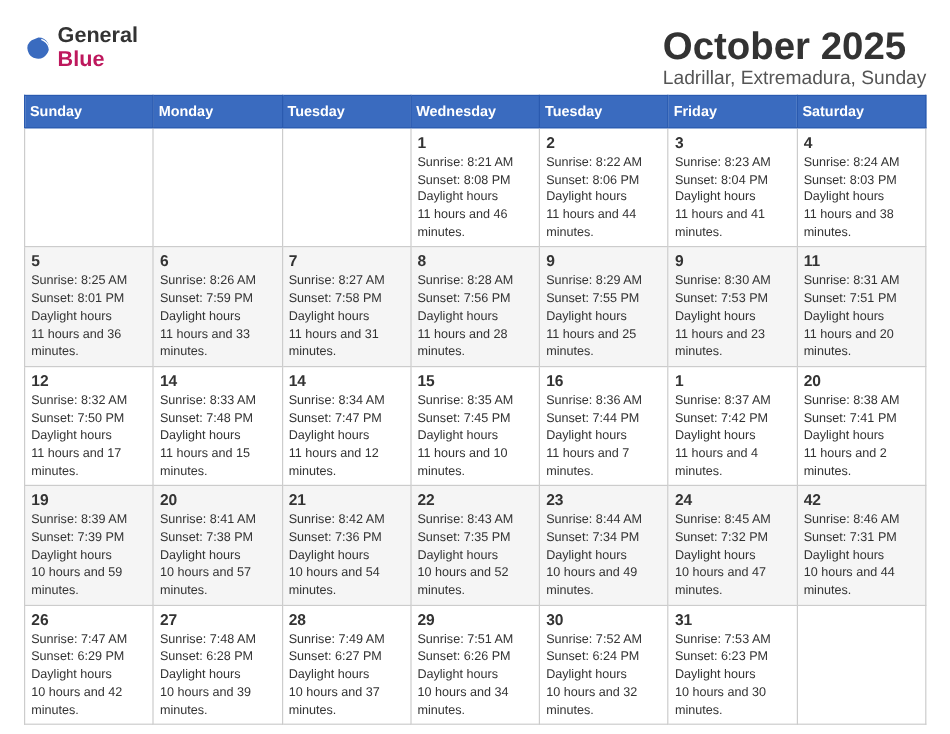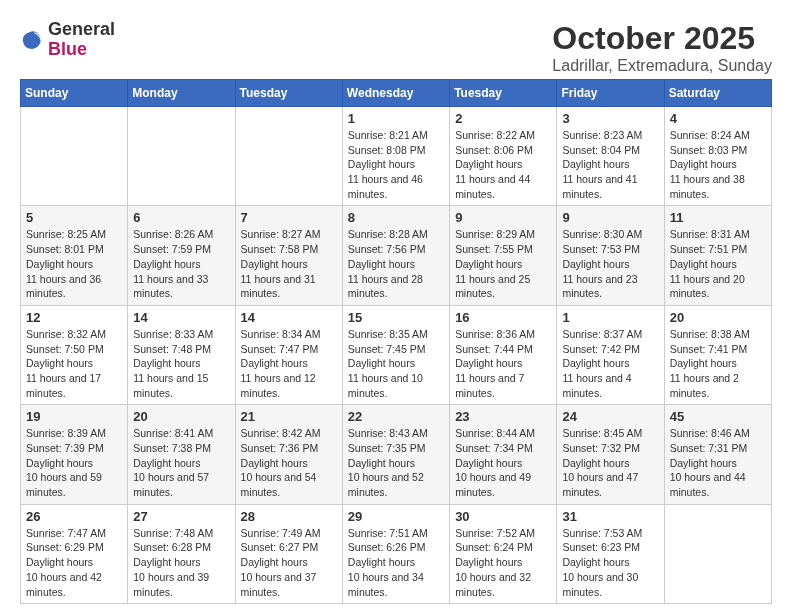--- a/index.html
+++ b/index.html
@@ -217,21 +217,21 @@
         </td>
         <td>
           <span class="day-number">23</span>
           <div class="day-info">Sunrise: 8:44 AM<br>Sunset: 7:34 PM<br>Daylight hours<br>10 hours and 49 minutes.</div>
         </td>
         <td>
           <span class="day-number">24</span>
           <div class="day-info">Sunrise: 8:45 AM<br>Sunset: 7:32 PM<br>Daylight hours<br>10 hours and 47 minutes.</div>
         </td>
         <td>
-          <span class="day-number">45</span>
+          <span class="day-number">42</span>
           <div class="day-info">Sunrise: 8:46 AM<br>Sunset: 7:31 PM<br>Daylight hours<br>10 hours and 44 minutes.</div>
         </td>
       </tr>
       <tr>
         <td>
           <span class="day-number">26</span>
           <div class="day-info">Sunrise: 7:47 AM<br>Sunset: 6:29 PM<br>Daylight hours<br>10 hours and 42 minutes.</div>
         </td>
         <td>
           <span class="day-number">27</span>

